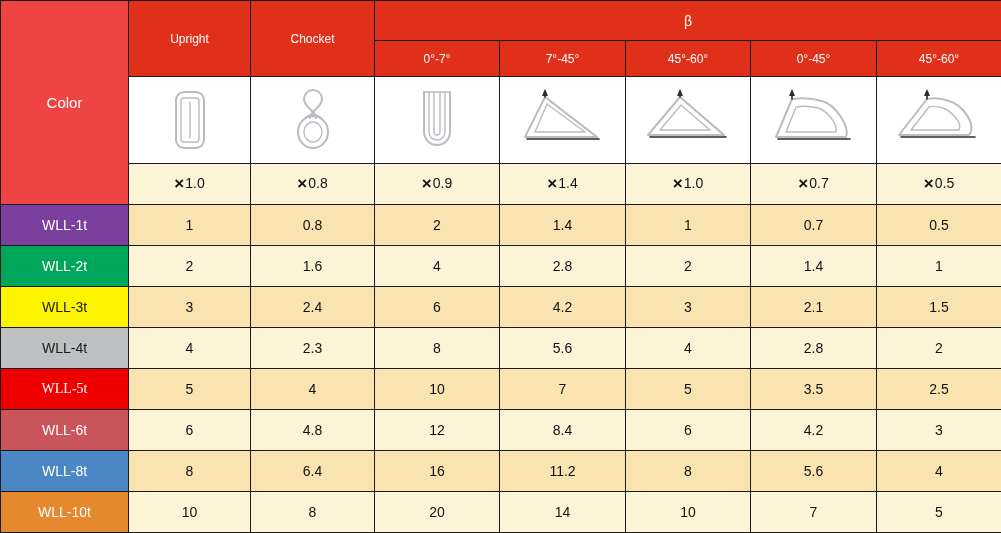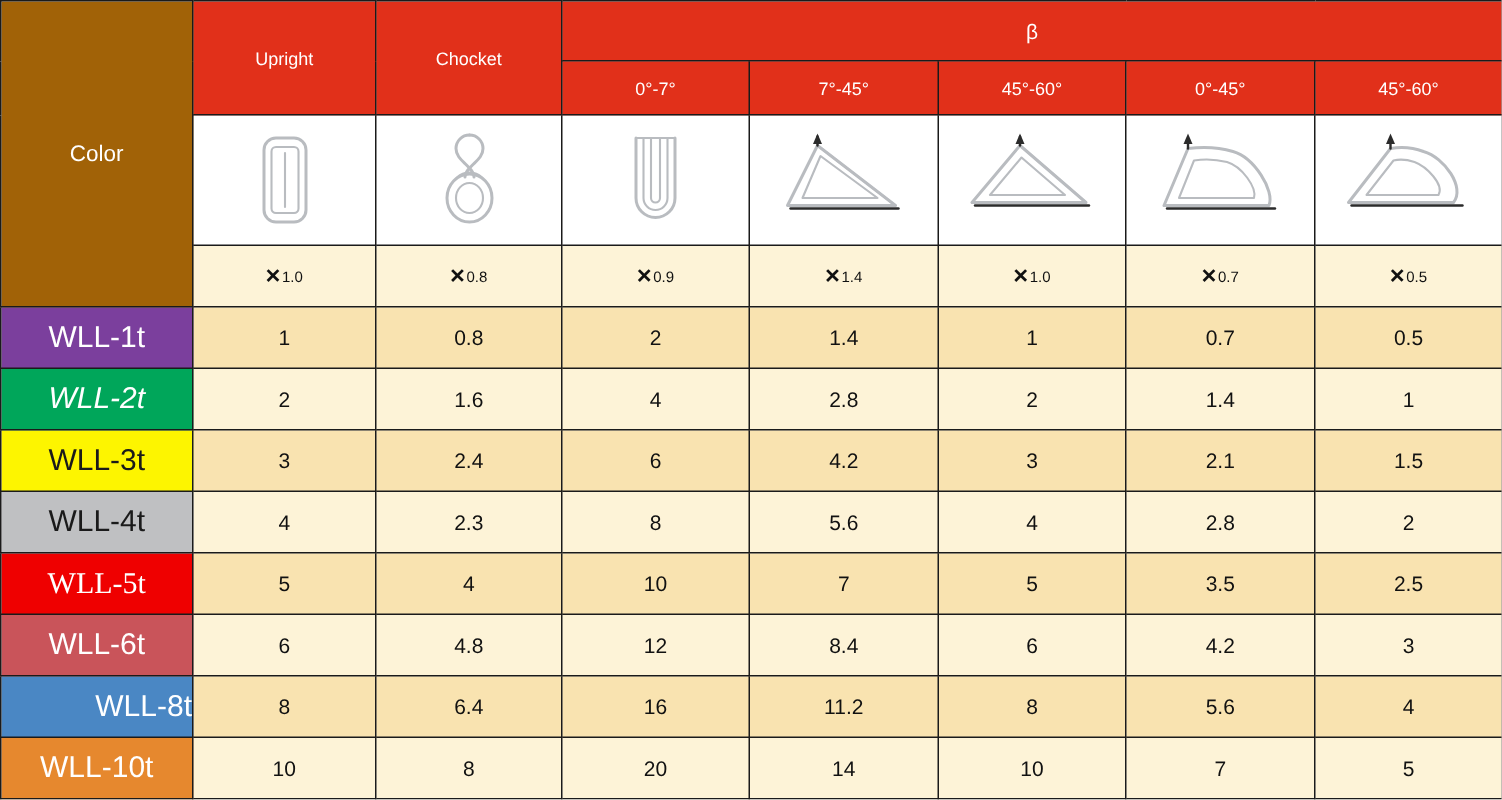--- a/index.html
+++ b/index.html
@@ -34,54 +34,54 @@
     background: #e1301a;
     color: #ffffff;
     font-size: 12px;
   }
   .hdr-beta {
     background: #e1301a;
     color: #ffffff;
     font-size: 14px;
   }
   .colorcell-head {
-    background: #a16207;
+    background: #ef4444;
     color: #ffffff;
     font-size: 15px;
   }
   .pic {
     background: #ffffff;
     height: 86px;
   }
   .factor {
     background: #fdf3d7;
     font-size: 15px;
     color: #111111;
     height: 40px;
   }
   .factor .x {
     font-size: 17px;
     font-weight: bold;
     vertical-align: -1px;
     padding-right: 1px;
   }
   .factor .num {
-    font-size: 10px;
+    font-size: 14px;
   }
   .val {
     background: #f9e3b0;
     font-size: 14px;
     color: #111111;
     height: 40px;
   }
   .val.alt {
     background: #fdf3d7;
   }
   .wll-label {
-    font-size: 20px;
+    font-size: 14px;
     color: #ffffff;
     width: 128px;
   }
   .wll-label.dark-text {
     color: #1a1a1a;
   }
   svg.ico {
     display: block;
     margin: 0 auto;
   }
@@ -251,21 +251,21 @@
         <td class="wll-label" style="background: rgb(123, 63, 157); color: rgb(255, 255, 255);">WLL-1t</td>
         <td class="val">1</td>
         <td class="val">0.8</td>
         <td class="val">2</td>
         <td class="val">1.4</td>
         <td class="val">1</td>
         <td class="val">0.7</td>
         <td class="val">0.5</td>
       </tr>
       <tr>
-        <td class="wll-label" style="background: rgb(0, 166, 90); color: rgb(255, 255, 255); font-style: italic;">WLL-2t</td>
+        <td class="wll-label" style="background: rgb(0, 166, 90); color: rgb(255, 255, 255);">WLL-2t</td>
         <td class="val alt">2</td>
         <td class="val alt">1.6</td>
         <td class="val alt">4</td>
         <td class="val alt">2.8</td>
         <td class="val alt">2</td>
         <td class="val alt">1.4</td>
         <td class="val alt">1</td>
       </tr>
       <tr>
         <td class="wll-label dark-text" style="background: rgb(253, 245, 0); color: rgb(26, 26, 26);">WLL-3t</td>
@@ -301,21 +301,21 @@
         <td class="wll-label" style="background: rgb(201, 84, 90); color: rgb(255, 255, 255);">WLL-6t</td>
         <td class="val alt">6</td>
         <td class="val alt">4.8</td>
         <td class="val alt">12</td>
         <td class="val alt">8.4</td>
         <td class="val alt">6</td>
         <td class="val alt">4.2</td>
         <td class="val alt">3</td>
       </tr>
       <tr>
-        <td class="wll-label" style="background: rgb(74, 135, 196); color: rgb(255, 255, 255); text-align: right;">WLL-8t</td>
+        <td class="wll-label" style="background: rgb(74, 135, 196); color: rgb(255, 255, 255);">WLL-8t</td>
         <td class="val">8</td>
         <td class="val">6.4</td>
         <td class="val">16</td>
         <td class="val">11.2</td>
         <td class="val">8</td>
         <td class="val">5.6</td>
         <td class="val">4</td>
       </tr>
       <tr>
         <td class="wll-label" style="background: rgb(230, 136, 46); color: rgb(255, 255, 255);">WLL-10t</td>

